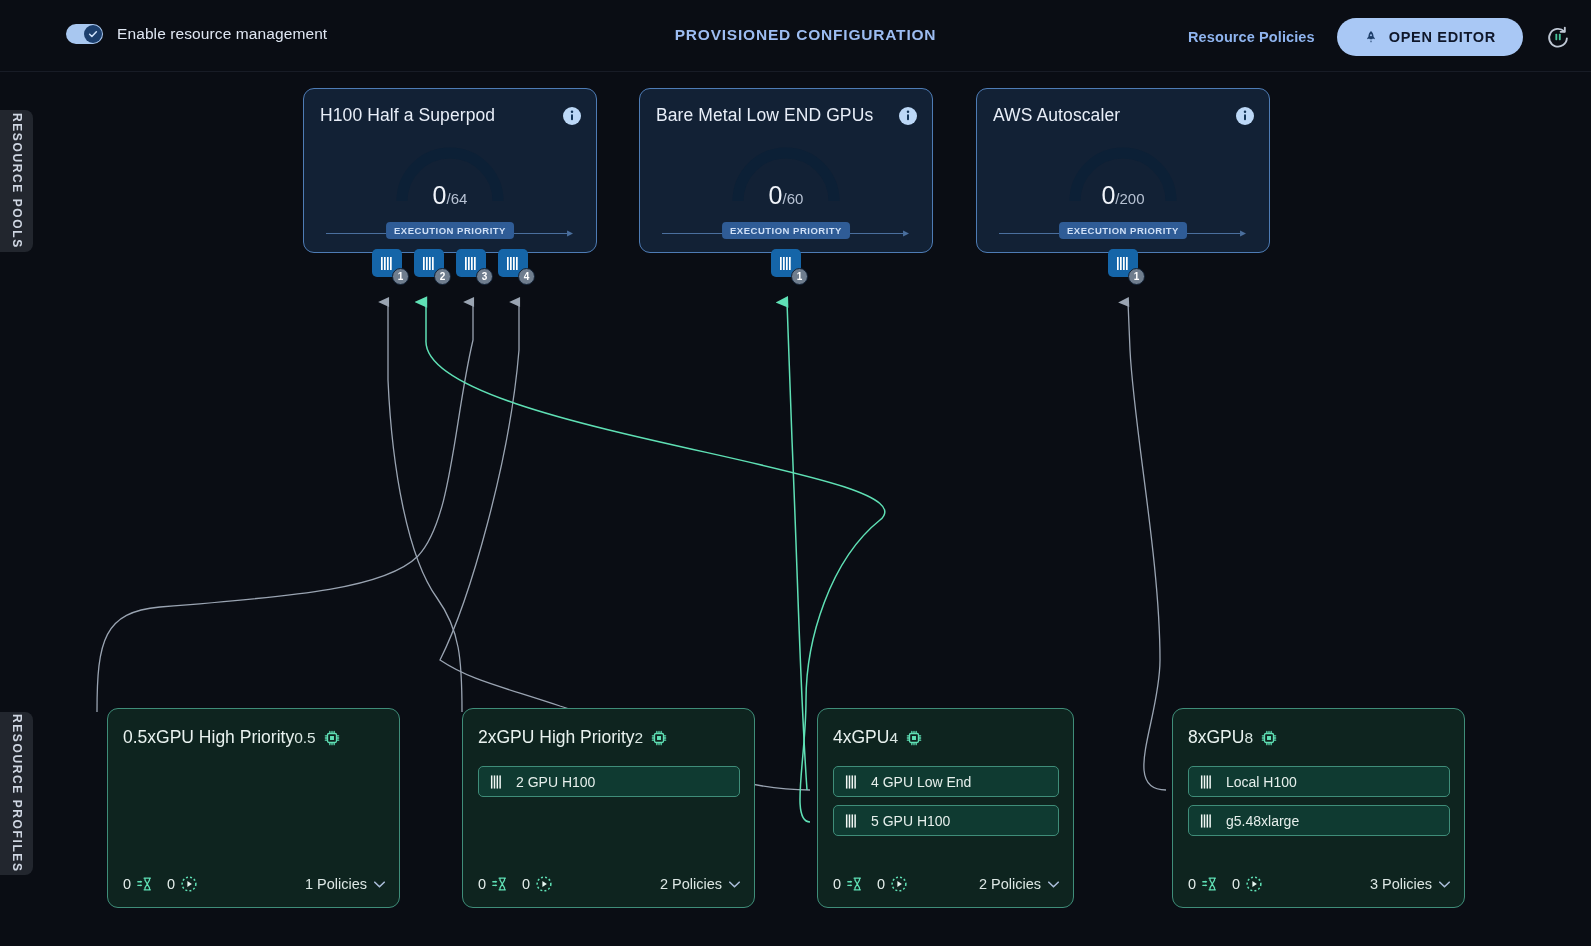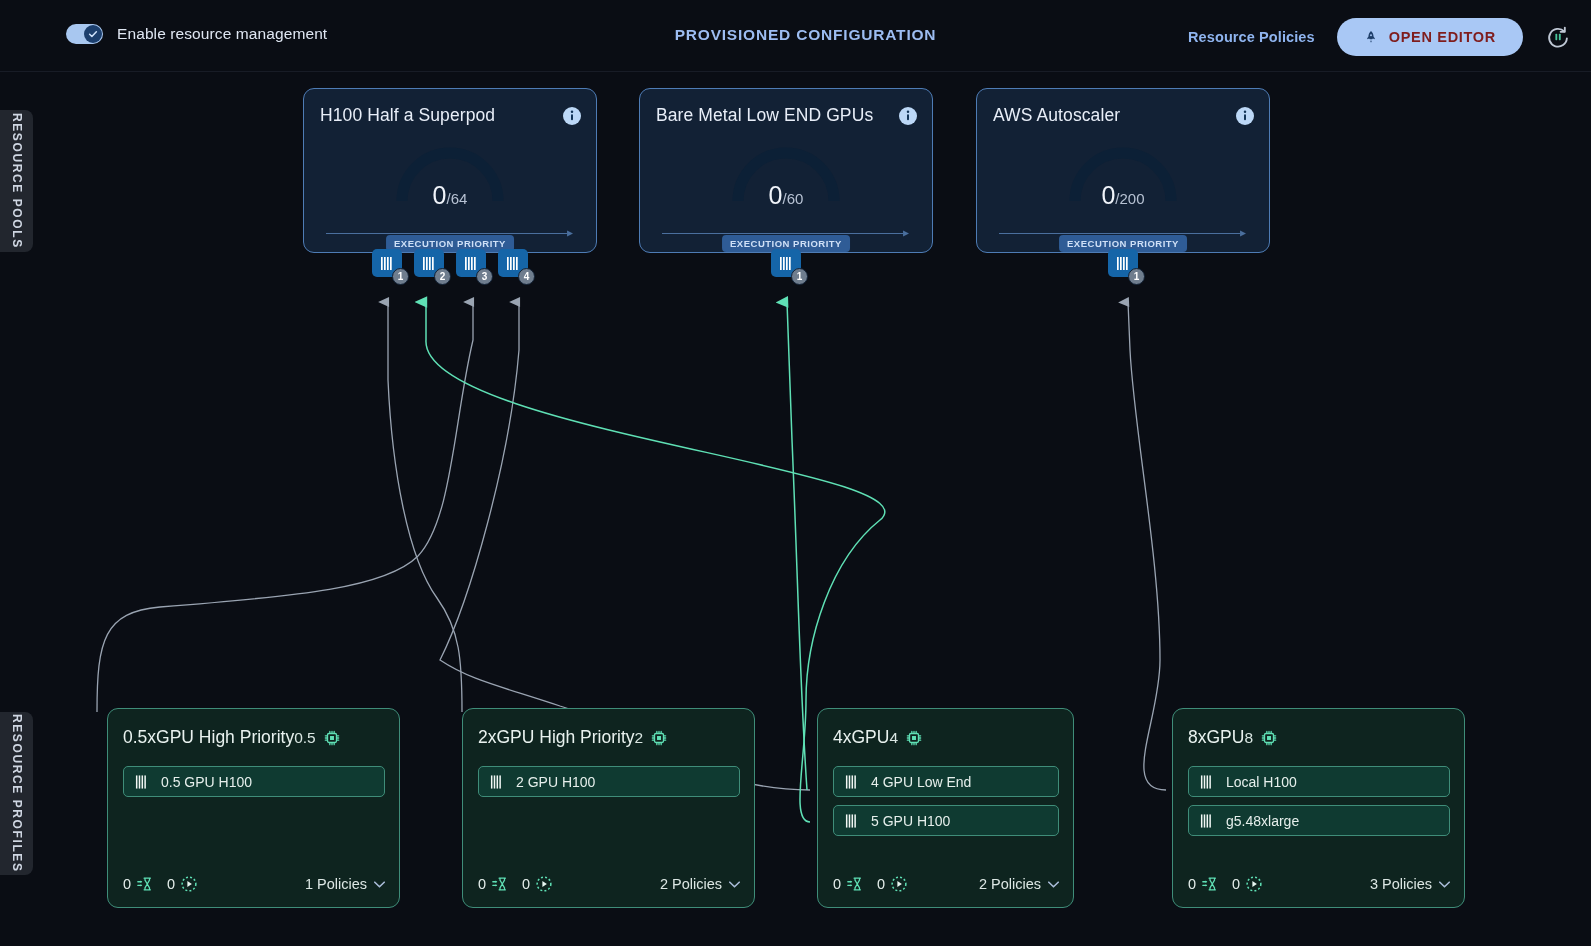--- a/index.html
+++ b/index.html
@@ -35,21 +35,21 @@
   .toggle-label { color: #dfe6f2; font-size: 15.5px; letter-spacing: .1px; }
 
   .hdr-title {
     position: absolute; left: 0; top: 26px; width: 1591px; text-align: center;
     color: #9dbdf2; font-size: 15.5px; font-weight: bold; letter-spacing: .8px; margin-left: 10px;
   }
   .hdr-right { position: absolute; right: 20px; top: 18px; display: flex; align-items: center; gap: 22px; }
   .res-policies { color: #8fb4ef; font-size: 14.5px; font-weight: bold; cursor: pointer; letter-spacing: .1px; }
   .open-editor {
     display: flex; align-items: center; gap: 11px;
-    background: #a9c8f5; color: #7f1d1d;
+    background: #a9c8f5; color: #0f172a;
     border-radius: 20px; height: 38px; padding: 0 27px;
     font-size: 14.5px; font-weight: bold; letter-spacing: .7px; cursor: pointer;
   }
   .open-editor svg { width: 14px; height: 14px; }
   .refresh-btn { width: 26px; height: 26px; cursor: pointer; opacity: .92; }
 
   
   .vtab {
     position: absolute; left: 0; width: 33px;
     background: #22262e; border-radius: 0 8px 8px 0;
@@ -88,21 +88,21 @@
   }
   .gauge-value .num { color: #f0f4fa; font-size: 25px; }
   .gauge-value .den { color: #b7c2d3; font-size: 15px; }
 
   .prio-axis { position: absolute; left: 22px; right: 22px; top: 133px; height: 22px; }
   .prio-axis svg { position: absolute; left: 0; top: 7px; width: 100%; height: 9px; }
   .prio-pill {
     position: absolute; left: 50%; top: 0; transform: translateX(-50%);
     background: #2f5c96; color: #cfe0f7; border-radius: 4px;
     font-size: 9.5px; font-weight: bold; letter-spacing: .5px;
-    padding: 3px 8px 3px 8px; white-space: nowrap; margin-top: 13px;
+    padding: 3px 8px 3px 8px; white-space: nowrap;
   }
 
   .prio-row {
     position: absolute; left: 0; top: 160px; width: 100%;
     display: flex; justify-content: center; gap: 12px;
   }
   .prio-item { position: relative; width: 30px; height: 34px; cursor: pointer; }
   .prio-chip {
     width: 30px; height: 28px; border-radius: 5px;
     background: #1565a8; display: flex; align-items: center; justify-content: center;
@@ -378,33 +378,20 @@
         <span class="cnum">0.5</span>
         <svg viewBox="0 0 20 20">
           <rect x="5" y="5" width="10" height="10" rx="1.6" fill="none" stroke="#5fe0b5" stroke-width="1.5"></rect>
           <rect x="7.8" y="7.8" width="4.4" height="4.4" fill="#5fe0b5"></rect>
           <g stroke="#5fe0b5" stroke-width="1.4" stroke-linecap="round">
             <path d="M7.6 2.6v2.2M10 2.6v2.2M12.4 2.6v2.2M7.6 15.2v2.2M10 15.2v2.2M12.4 15.2v2.2M2.6 7.6h2.2M2.6 10h2.2M2.6 12.4h2.2M15.2 7.6h2.2M15.2 10h2.2M15.2 12.4h2.2"></path>
           </g>
         </svg>
       </div>
     </div>
-    <div class="res-list">
-      <div class="res-item">
-        <svg viewBox="0 0 16 14">
-            <g fill="#f2f7f5">
-              <rect x="1" y="0" width="1.6" height="14"></rect>
-              <rect x="4" y="0" width="1.6" height="14"></rect>
-              <rect x="7" y="0" width="1.6" height="14"></rect>
-              <rect x="10" y="0" width="1.6" height="14"></rect>
-            </g>
-          </svg>
-        <span>0.5 GPU H100</span>
-      </div>
-    </div>
     <div class="prof-foot">
       <div class="stats">
         <div class="stat">
           <span class="sv">0</span>
           <svg viewBox="0 0 20 20">
             <g stroke="#5fe0b5" stroke-width="1.4" fill="none" stroke-linecap="round" stroke-linejoin="round">
               <path d="M9 3.5h7M9 16.5h7M10 3.5v2.2l2.5 4.3L10 14.3v2.2M15 3.5v2.2l-2.5 4.3 2.5 4.3v2.2"></path>
               <path d="M2 7.5h3.6M2 11.5h3.6"></path>
             </g>
             <path d="M5 6.2l2 1.3-2 1.3z" fill="#5fe0b5"></path>

